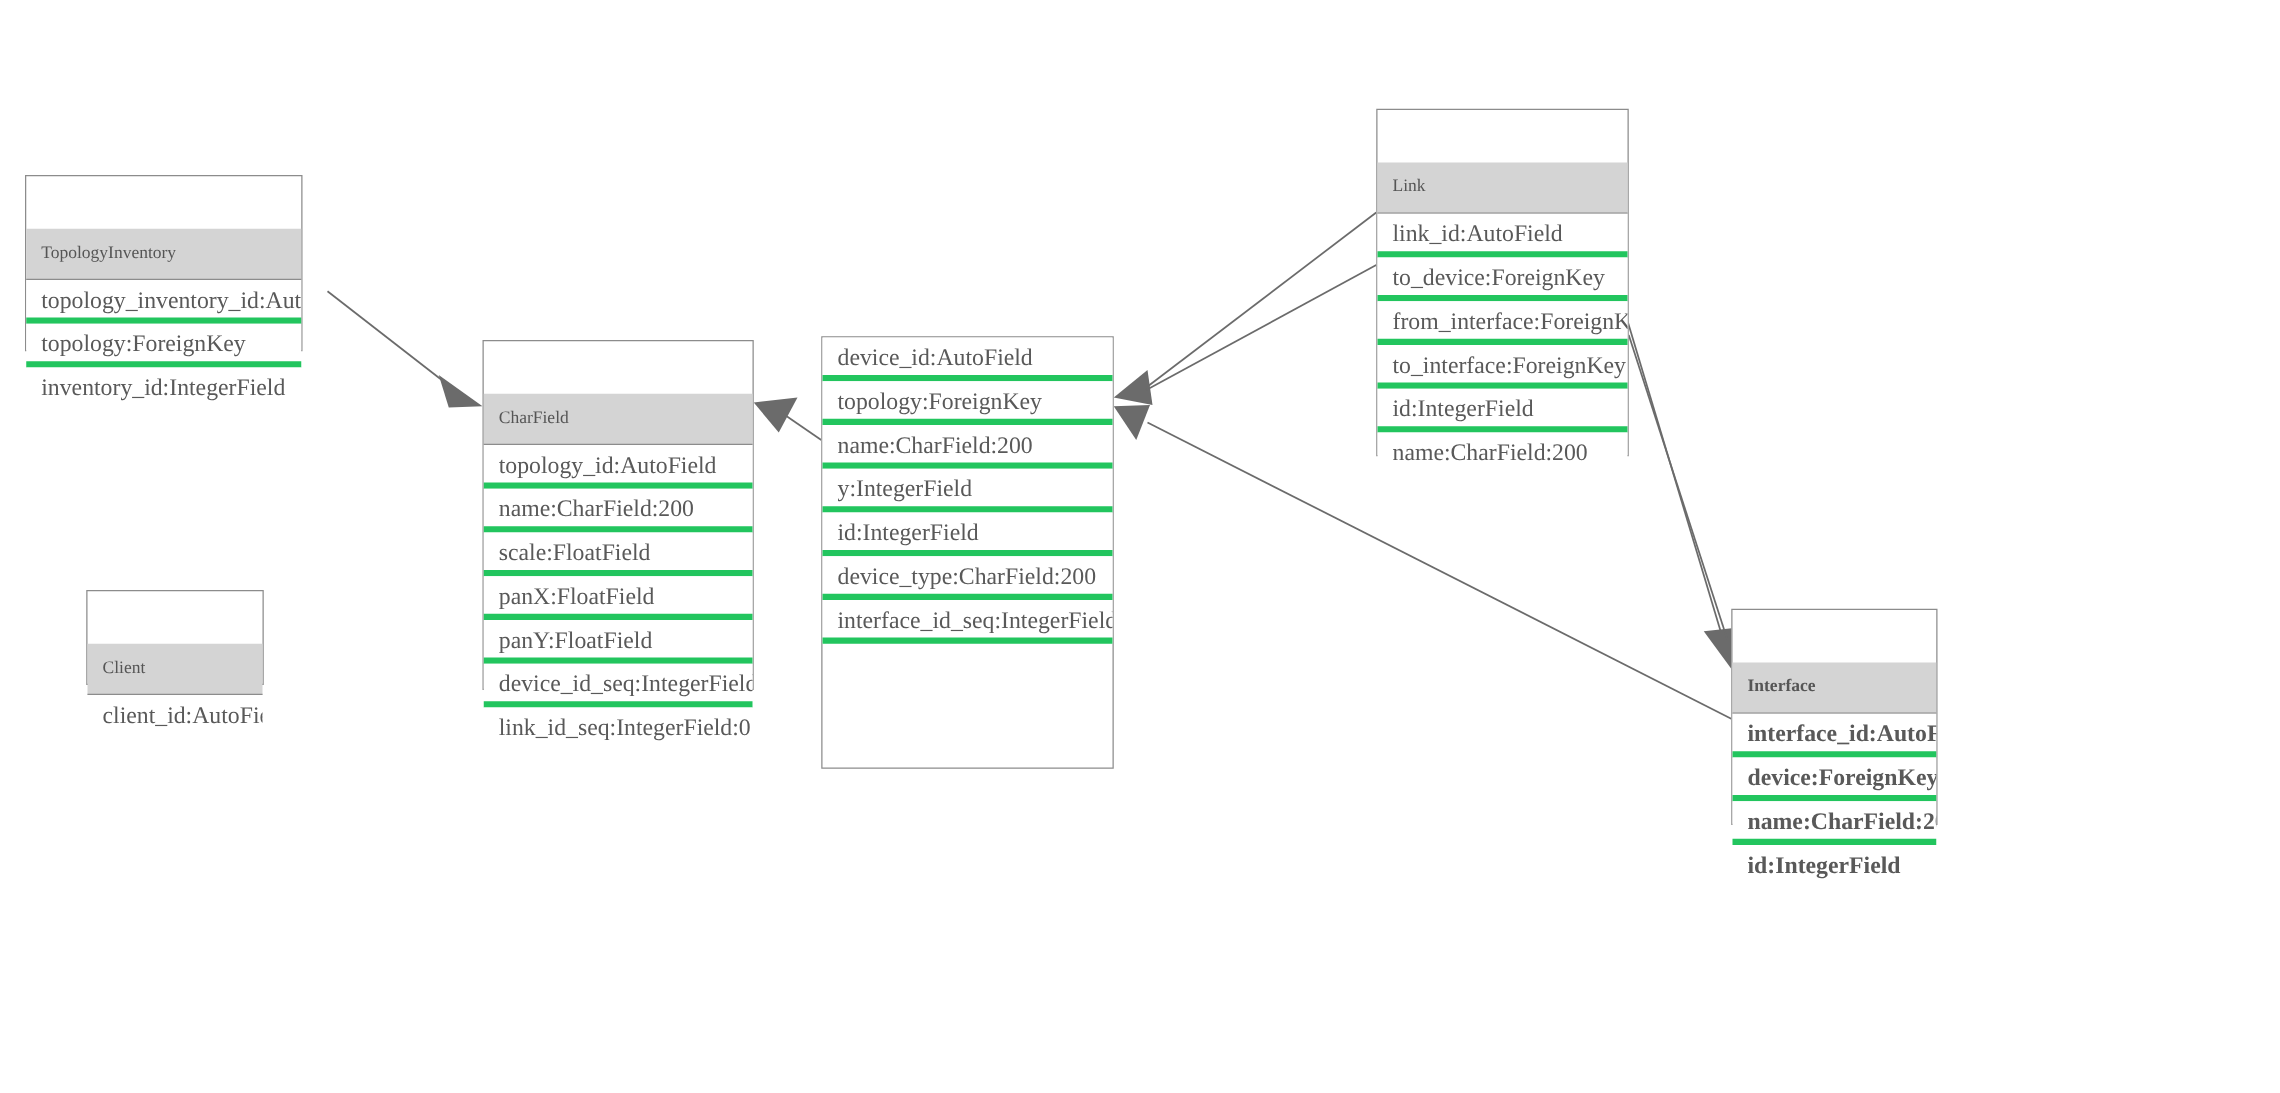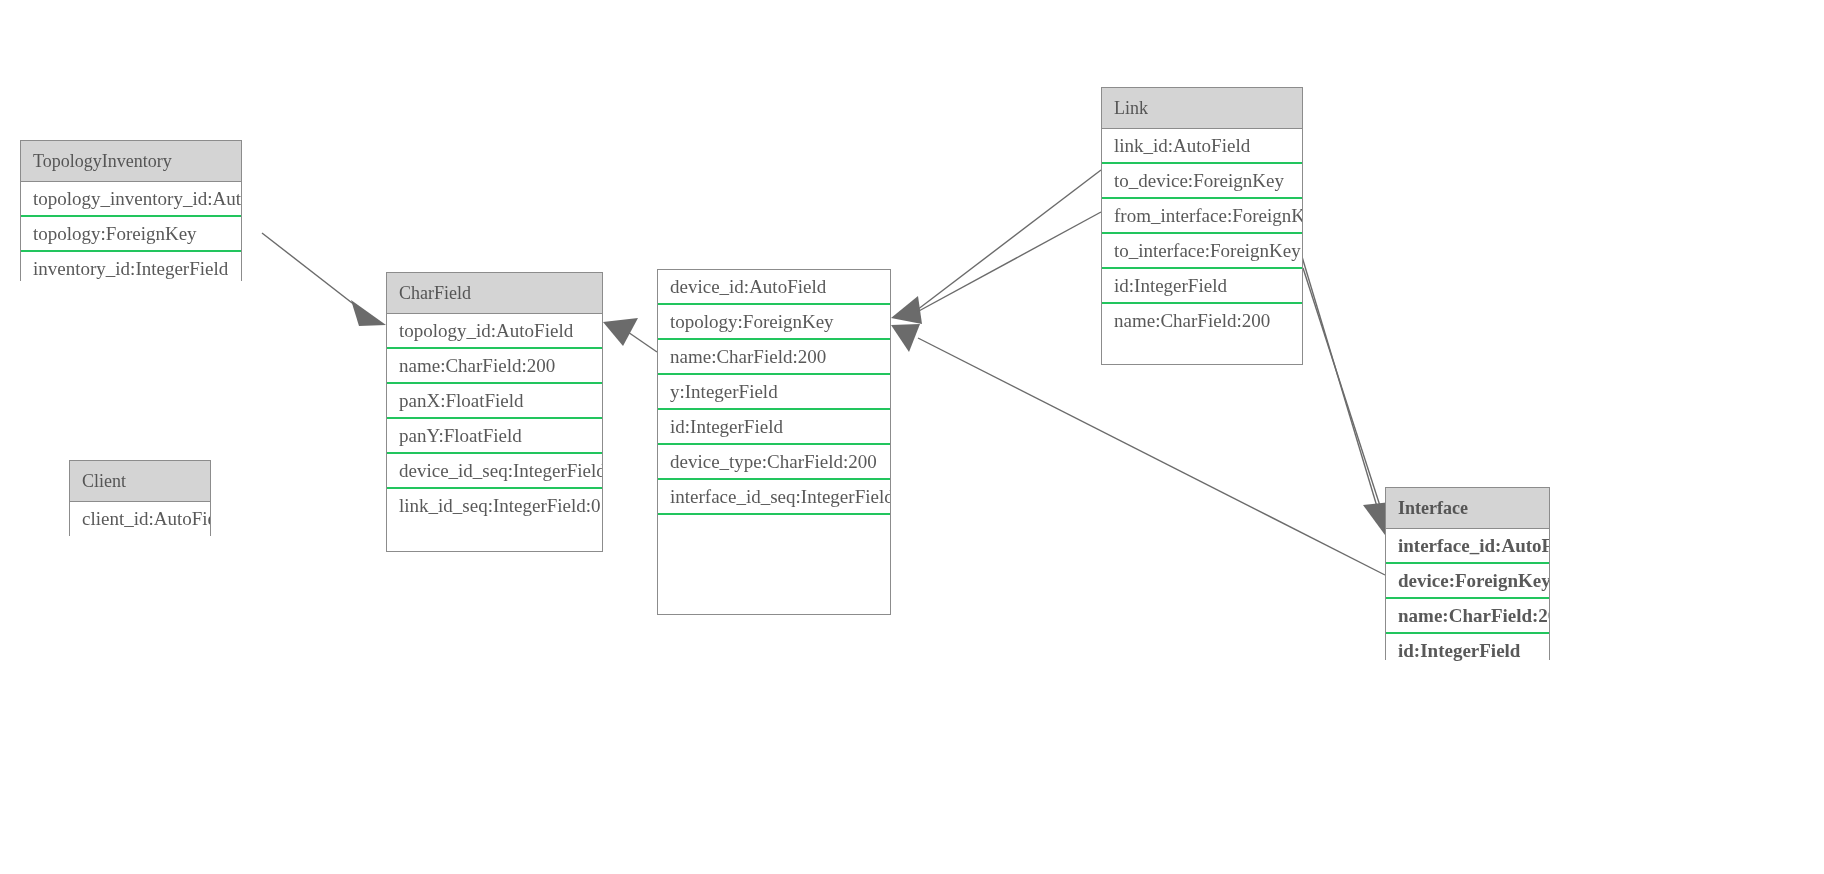--- a/index.html
+++ b/index.html
@@ -31,30 +31,31 @@
     position: absolute;
     box-sizing: border-box;
     border: 1px solid #8c8c8c;
     background: #ffffff;
   }
   .entity-title {
     box-sizing: border-box;
     background: #d4d4d4;
     border-bottom: 1px solid #8c8c8c;
     color: #555555;
-    font-size: 18px;
+    font-size: 14px;
     line-height: 40px;
     height: 41px;
     padding: 0 0 0 12px;
     white-space: nowrap;
     overflow: hidden;
+    margin-top: 42px;
   }
   .entity-field {
     box-sizing: border-box;
-    border-bottom: 2px solid #22c55e;
+    border-bottom: 5px solid #22c55e;
     color: #595959;
     font-size: 19px;
     line-height: 34px;
     height: 35px;
     padding: 0 10px 0 12px;
     white-space: nowrap;
     overflow: hidden;
     background: #ffffff;
   }
   .entity-field.last {
@@ -106,26 +107,27 @@
       <div class="entity" style="left: 20px; top: 140px; width: 222px; height: 141px;">
         <div class="entity-title">TopologyInventory</div>
         <div class="entity-field">topology_inventory_id:AutoField</div>
         <div class="entity-field">topology:ForeignKey</div>
         <div class="entity-field last">inventory_id:IntegerField</div>
       </div>
       <div class="entity" style="left: 386px; top: 272px; width: 217px; height: 280px;">
         <div class="entity-title">CharField</div>
         <div class="entity-field">topology_id:AutoField</div>
         <div class="entity-field">name:CharField:200</div>
+        <div class="entity-field">scale:FloatField</div>
         <div class="entity-field">panX:FloatField</div>
         <div class="entity-field">panY:FloatField</div>
         <div class="entity-field">device_id_seq:IntegerField:0</div>
         <div class="entity-field last">link_id_seq:IntegerField:0</div>
       </div>
-      <div class="entity" style="left: 69px; top: 460px; width: 142px; height: 76px;">
+      <div class="entity" style="left: 69px; top: 472px; width: 142px; height: 76px;">
         <div class="entity-title">Client</div>
         <div class="entity-field last">client_id:AutoField</div>
       </div>
       <div class="entity" style="left: 657px; top: 269px; width: 234px; height: 346px;">
         <div class="entity-field">device_id:AutoField</div>
         <div class="entity-field">topology:ForeignKey</div>
         <div class="entity-field">name:CharField:200</div>
         <div class="entity-field">y:IntegerField</div>
         <div class="entity-field">id:IntegerField</div>
         <div class="entity-field">device_type:CharField:200</div>

